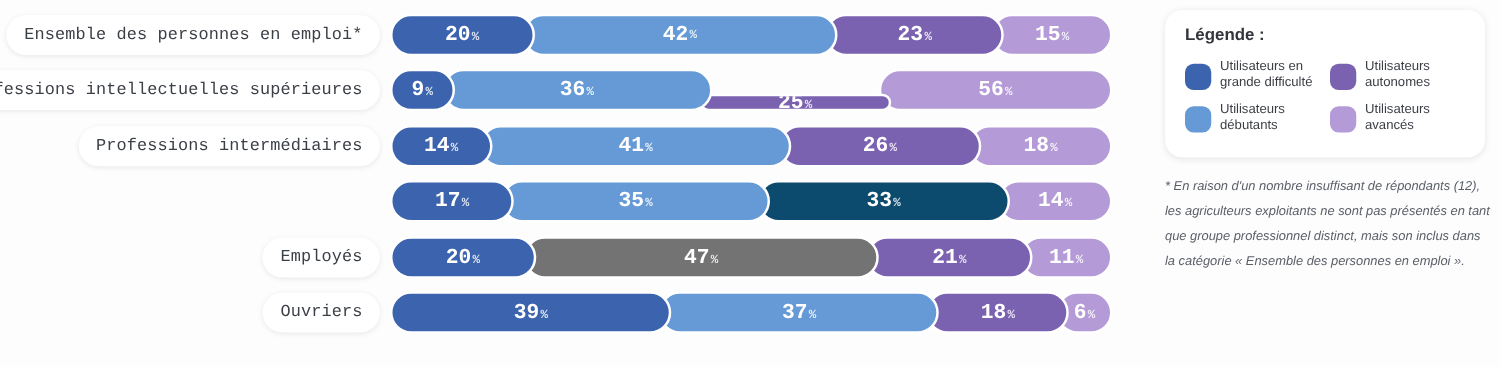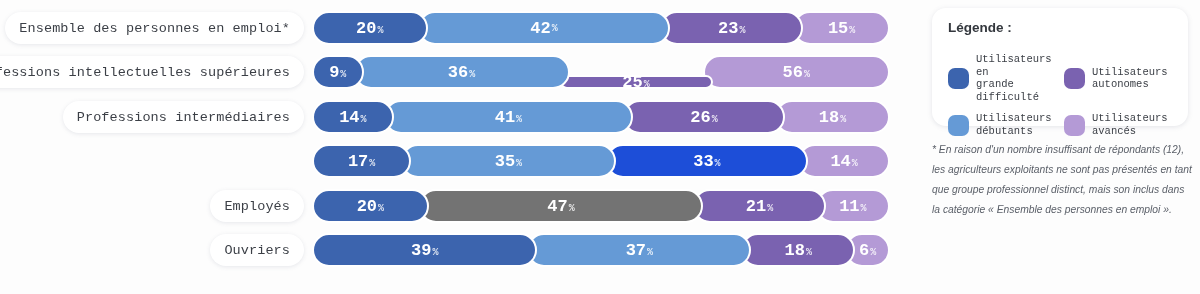--- a/index.html
+++ b/index.html
@@ -106,32 +106,31 @@
     background: #ffffff;
     border-radius: 14px;
     box-shadow: 0 1px 5px rgba(110,118,140,0.18);
     box-sizing: border-box;
     padding: 12px 14px 10px 16px;
   }
   .legend-title {
     font-size: 13.5px;
     font-weight: bold;
     color: #33373d;
-    margin-bottom: 18px;
+    margin-bottom: 12px;
   }
   .legend-grid {
     display: grid;
     grid-template-columns: 1fr 1fr;
     grid-row-gap: 9px;
     grid-column-gap: 6px;
   }
   .legend-item {
     display: flex;
-    align-items: center;
-    font-family: Liberation Mono, monospace;
+    align-items: flex-end;
   }
   .swatch {
     width: 21px;
     height: 21px;
     border-radius: 7px;
     flex: 0 0 auto;
     margin-right: 7px;
     margin-top: 1px;
   }
   .legend-text {
@@ -258,21 +257,21 @@
               <span class="val">17</span>
               <span class="pct">%</span>
             </div>
           </div>
           <div class="seg s1" style="width: 214.343px; background: rgb(101, 154, 214);">
             <div style="display: flex; align-items: baseline;">
               <span class="val">35</span>
               <span class="pct">%</span>
             </div>
           </div>
-          <div class="seg s2" style="width: 202.667px; background: #1d4ed8;">
+          <div class="seg s2" style="width: 202.667px; background: #0c4a6e;">
             <div style="display: flex; align-items: baseline;">
               <span class="val">33</span>
               <span class="pct">%</span>
             </div>
           </div>
           <div class="seg s3" style="width: 91.7374px; background: rgb(180, 154, 214);">
             <div style="display: flex; align-items: baseline;">
               <span class="val">14</span>
               <span class="pct">%</span>
             </div>

